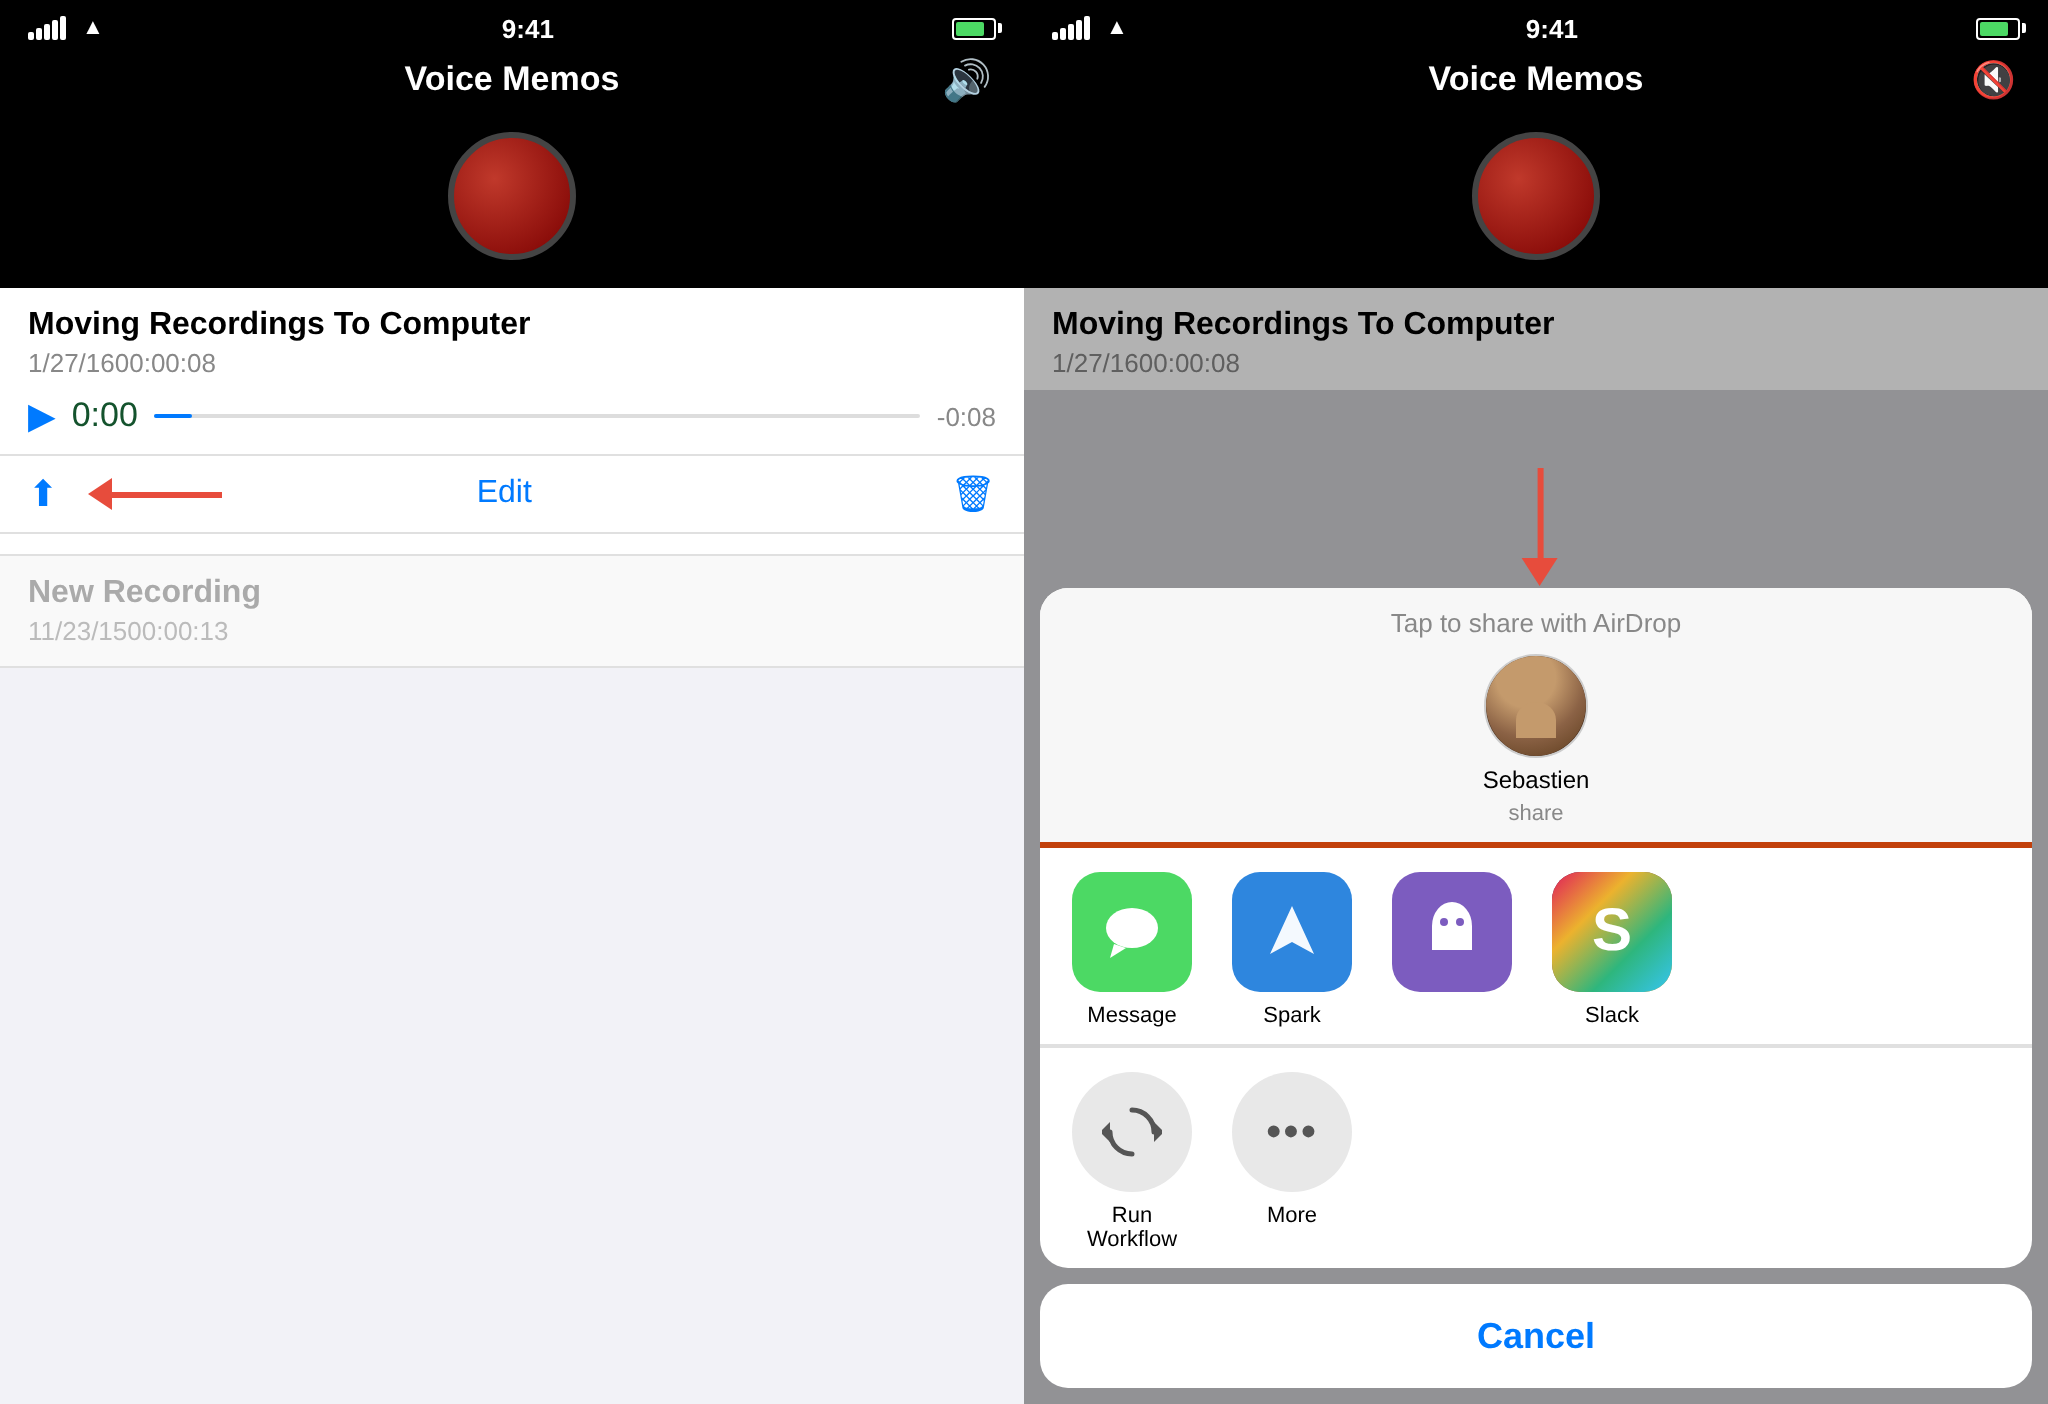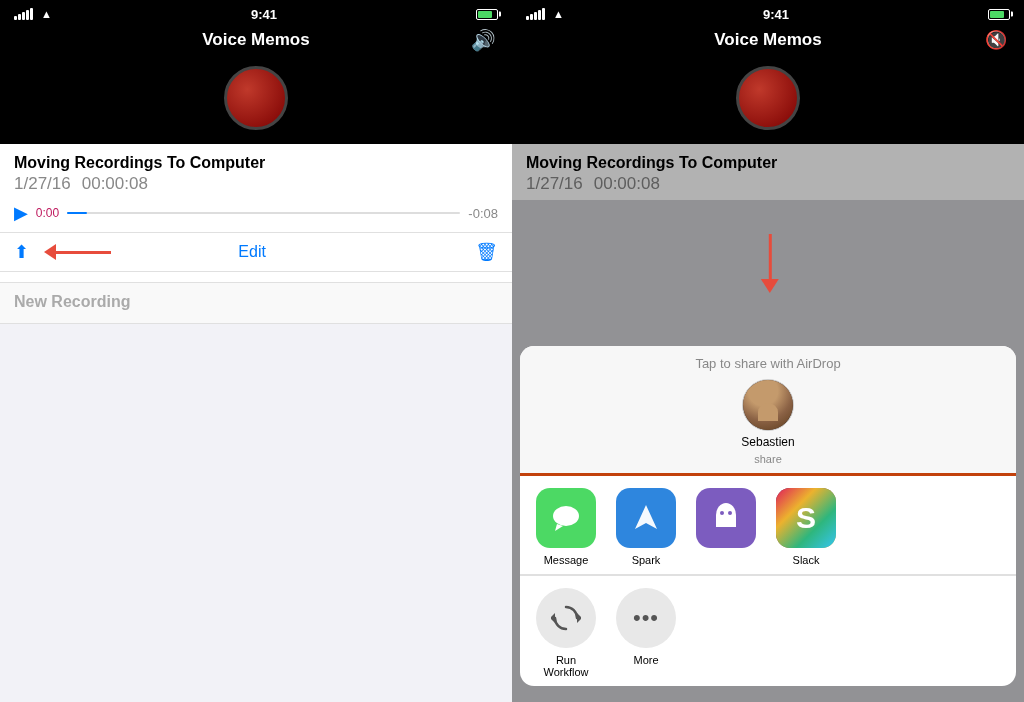--- a/index.html
+++ b/index.html
@@ -103,24 +103,24 @@
     .recording-item.active {
       background: #fff;
     }
     .recording-title {
       font-size: 16px;
       font-weight: 600;
       color: #000;
       margin-bottom: 2px;
     }
     .recording-meta {
-      font-size: 17px;
+      font-size: 13px;
       color: #888;
       display: flex;
-      gap: 11px;
+      gap: 0;
     }
 
     
     .playback-bar {
       display: flex;
       align-items: center;
       margin: 8px 0;
       gap: 8px;
     }
     .play-btn {
@@ -362,41 +362,45 @@
 
     <div class="recording-item active">
       <div class="recording-title">Moving Recordings To Computer</div>
       <div class="recording-meta">
         <span>1/27/16</span>
         <span>00:00:08</span>
       </div>
 
       <div class="playback-bar">
         <span class="play-btn">▶</span>
-        <span style="font-size:12px; color:#be185d;">0:00</span>
+        <span style="font-size:17px; color:#14532d;">0:00</span>
         <div class="progress-track">
           <div class="progress-fill"></div>
         </div>
         <span class="time-left">-0:08</span>
       </div>
 
       <div class="action-bar" style="position:relative; margin: 0 -14px; padding: 8px 14px;">
         <span class="share-btn" style="font-size:18px;">⬆</span>
 
         <div style="position:absolute; left:44px; top:50%; transform:translateY(-50%); display:flex; align-items:center;">
           <div style="width:0;height:0;border-top:8px solid transparent;border-bottom:8px solid transparent;border-right:12px solid #e74c3c;"></div>
           <div style="width:55px;height:3px;background:#e74c3c;"></div>
         </div>
         <span class="edit-btn">Edit</span>
         <span class="delete-btn">🗑</span>
       </div>
     </div>
 
     <div class="recording-item inactive">
       <div class="recording-title dim">New Recording</div>
+      <div class="recording-meta dim">
+        <span>11/23/15</span>
+        <span>00:00:13</span>
+      </div>
     </div>
 
     <div style="background:#f2f2f7; flex:1; height:300px;"></div>
   </div>
 </div>
 
 <div class="phone-panel panel-right">
 
   <div class="status-bar">
     <div class="signal">
@@ -527,15 +531,18 @@
             <div class="action-item">
               <div class="action-circle">
                 <span style="font-size:22px; color:#555; letter-spacing:1px;">•••</span>
               </div>
               <span class="action-label">More</span>
             </div>
           </div>
         </div>
       </div>
 
+      <div class="cancel-btn">
+        <span class="cancel-text">Cancel</span>
+      </div>
     </div>
   </div>
 </div>
 
 </body></html>

